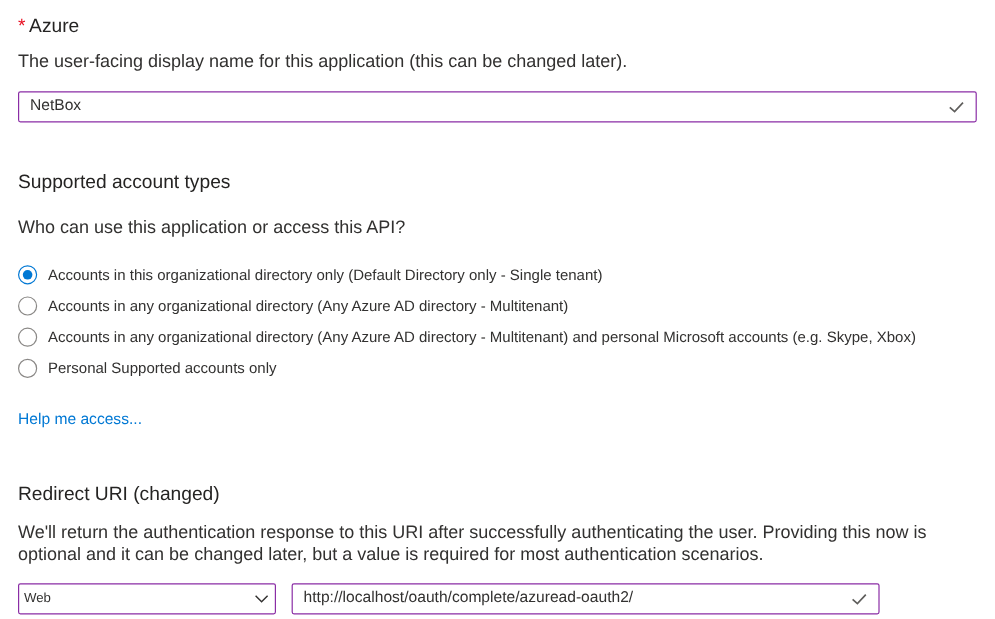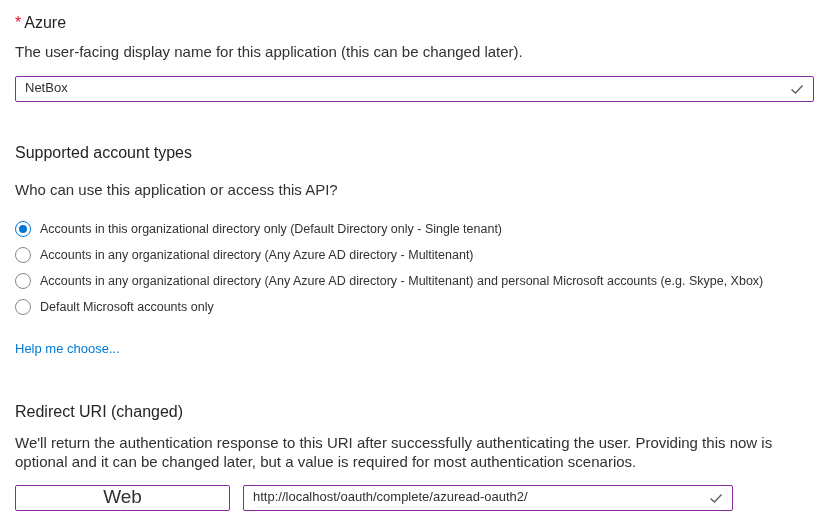--- a/index.html
+++ b/index.html
@@ -97,25 +97,24 @@
   .controls-row { display: flex; gap: 13px; align-items: center; }
   .dropdown {
     width: 215px;
     height: 26px;
     border: 1.5px solid #8a2da5;
     border-radius: 2px;
     background: #ffffff;
     display: flex;
     align-items: center;
     justify-content: space-between;
-    padding: 0 15px;
-    font-size: 19px;
+    padding: 0 4px;
+    font-size: 11px;
     color: #323130;
     cursor: pointer;
-    flex-direction: column;
   }
   .chevron-icon { width: 14px; height: 14px; display: block; }
   .uri-wrap { position: relative; width: 490px; }
 </style>
 </head>
 <body>
 
 <div>
   <div id="name-title" class="section-title">
     <span class="required-asterisk">*</span><span>Azure</span>
@@ -140,24 +139,24 @@
   <div class="radio-row">
     <span class="radio-circle"></span>
     <span class="radio-label">Accounts in any organizational directory (Any Azure AD directory - Multitenant)</span>
   </div>
   <div class="radio-row">
     <span class="radio-circle"></span>
     <span class="radio-label">Accounts in any organizational directory (Any Azure AD directory - Multitenant) and personal Microsoft accounts (e.g. Skype, Xbox)</span>
   </div>
   <div class="radio-row">
     <span class="radio-circle"></span>
-    <span class="radio-label">Default Microsoft accounts only</span>
+    <span class="radio-label">Personal Supported accounts only</span>
   </div>
 
-  <a class="link">Help me choose...</a>
+  <a class="link">Help me access...</a>
 </div>
 
 <div>
   <div id="redirect-title" class="section-title">Redirect URI (changed)</div>
   <div id="redirect-desc" class="desc">We'll return the authentication response to this URI after successfully authenticating the user. Providing this now is optional and it can be changed later, but a value is required for most authentication scenarios.</div>
   <div class="controls-row">
     <div class="dropdown">
       <span>Web</span>
       <svg class="chevron-icon" viewBox="0 0 14 14">
         <polyline points="2,4.5 7,9.5 12,4.5" fill="none" stroke="#323130" stroke-width="1.2"></polyline>

